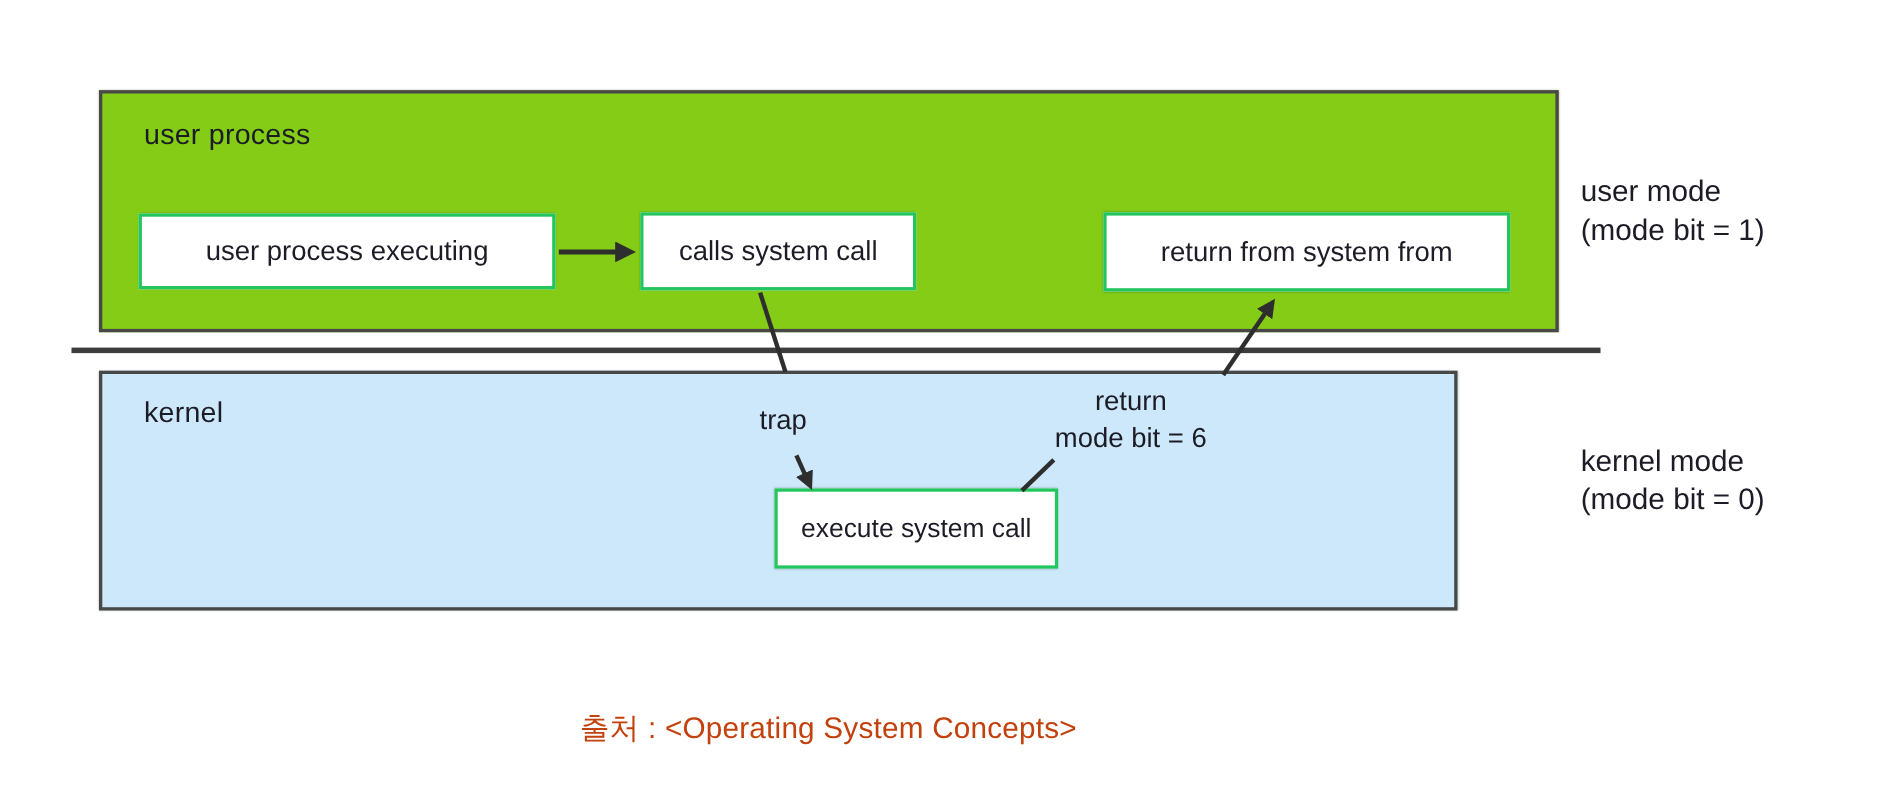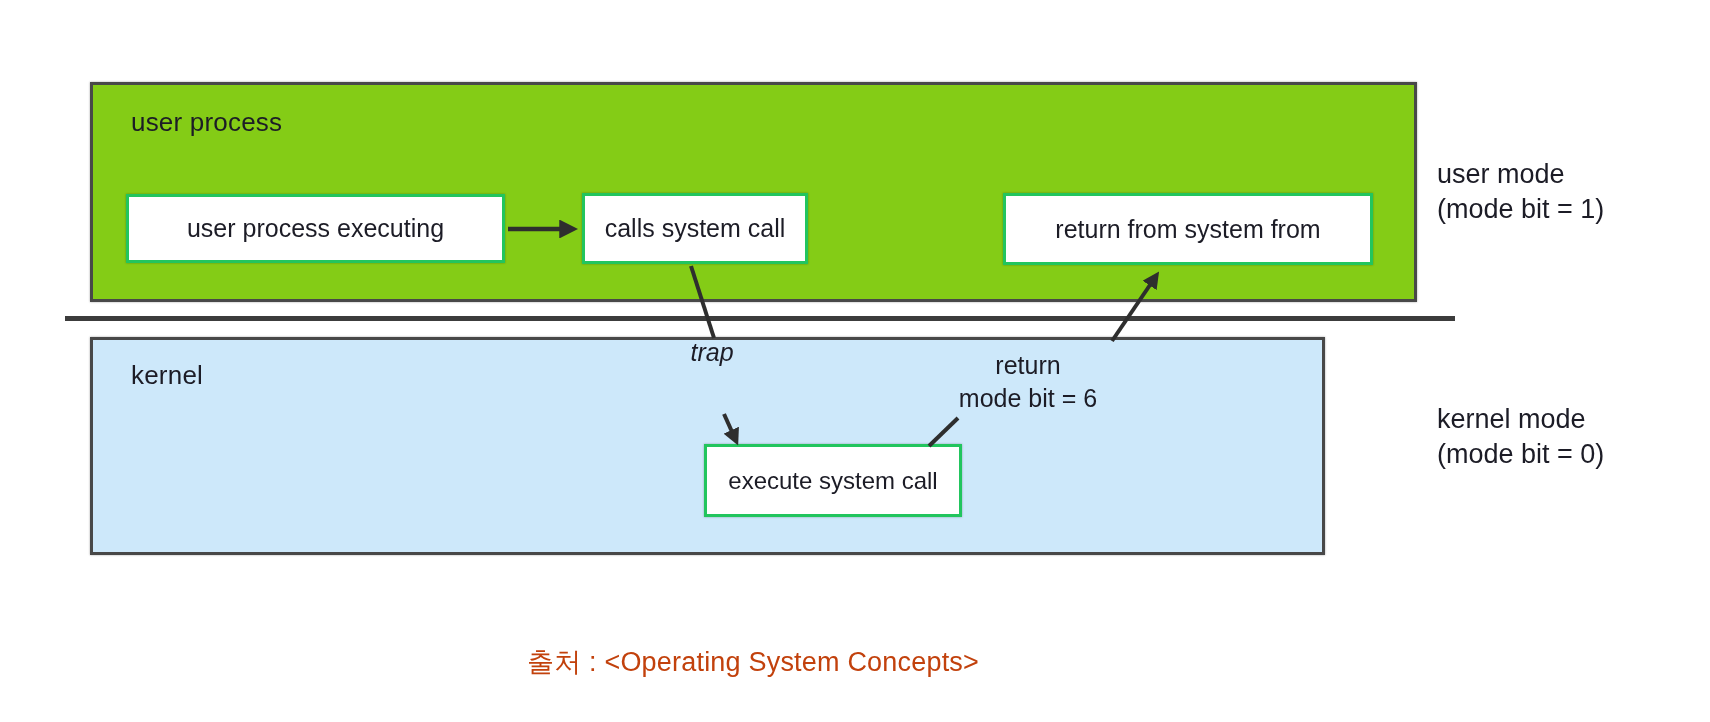--- a/index.html
+++ b/index.html
@@ -21,28 +21,28 @@
   }
   .region-kernel .region-label { top:20px; }
   .wbox {
     position:absolute; box-sizing:border-box;
     background:#ffffff; border:3px solid #22c55e;
     display:flex; align-items:center; justify-content:center;
     font-size:25px; white-space:nowrap;
     box-shadow:0 0 2px rgba(0,0,0,.3);
   }
   .box-user-process-executing  { left:126px;  top:194px; width:379px; height:69px; }
-  .box-calls-system-call       { left:582px;  top:193px; width:226px; height:71px; }
+  .box-calls-system-call       { left:582px;  top:193px; width:251px; height:71px; }
   .box-return-from-system-call { left:1003px; top:193px; width:370px; height:72px; }
   .box-execute-system-call     { left:704px;  top:444px; width:258px; height:73px; font-size:24px; }
   .mode-switch-label {
     position:absolute; width:220px; text-align:center;
     font-size:25px; line-height:33px;
   }
-  .label-trap   { left:602px; top:336px;font-style:italic; }
+  .label-trap   { left:602px; top:366px; }
   .label-return { left:918px; top:349px; }
   .side-label {
     position:absolute; left:1437px;
     font-size:27px; line-height:35px; white-space:nowrap;
   }
   .side-label-user-mode   { top:157px; }
   .side-label-kernel-mode { top:402px; }
   .separator {
     position:absolute; left:65px; top:316px;
     width:1390px; height:5px; background:#3c3c3c;

